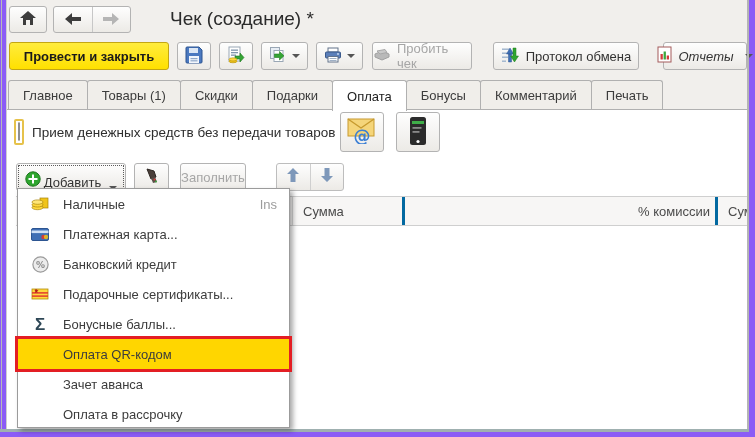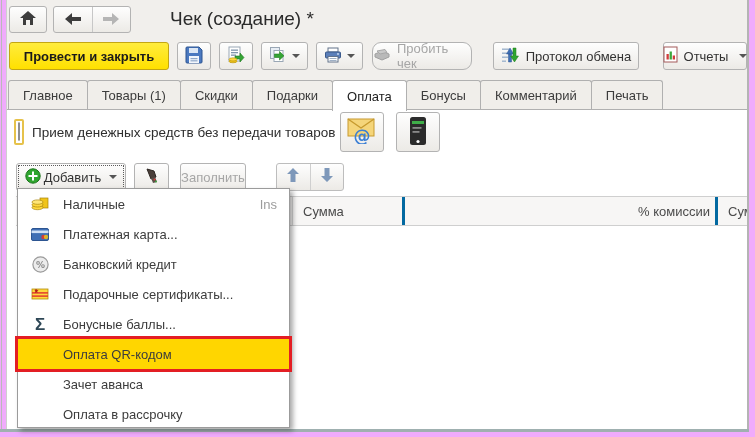--- a/index.html
+++ b/index.html
@@ -1,19 +1,19 @@
 <!DOCTYPE html>
 <html><head>
 <meta charset="utf-8">
 <style>
   * { box-sizing: border-box; margin: 0; padding: 0; }
   html,body { background:#fff; }
   body { font-family:"Liberation Sans", sans-serif; }
   .window {
-    position:relative; width:755px; height:437px; background:#f0abfc; overflow:hidden;
+    position:relative; width:755px; height:437px; background:#8b5cf6; overflow:hidden;
   }
   
   .frame-left-outer { position:absolute; left:1px; top:0; width:1px; height:431px; background:#b9b9b9; }
   .frame-left-inner { position:absolute; left:6px; top:0; width:1px; height:431px; background:#cfcfcf; }
   .frame-right { position:absolute; left:747px; top:0; width:2px; height:431px; background:#b4b4b4; }
   .frame-bottom { position:absolute; left:0; top:429px; width:749px; height:3px; background:#9fb0b0; }
 
   .header-zone { position:absolute; left:7px; top:0; width:740px; height:110px; background:#f1efec; }
 
   
@@ -33,23 +33,23 @@
   .btn-primary {
     position:absolute; left:9px; top:42px; width:160px; height:28px;
     background:linear-gradient(#ffec3d,#ffe000); border:1px solid #c3a613; border-radius:3px;
     font-weight:bold; font-size:13px; color:#1a1a1a;
   }
   .tb { position:absolute; top:42px; height:28px; }
   .tb-save   { left:177px; width:34px; }
   .tb-post   { left:219px; width:34px; }
   .tb-copy   { left:261px; width:47px; }
   .tb-print  { left:316px; width:47px; }
-  .tb-punch  { left:372px; width:100px; color:#a6a6a6; gap:6px;border-radius:9px; }
+  .tb-punch  { left:372px; width:100px; color:#a6a6a6; gap:6px; }
   .tb-proto  { left:493px; width:146px; gap:7px; }
-  .tb-report { left:663px; width:84px; gap:6px; }
+  .tb-report { left:663px; width:84px; gap:6px;font-style:italic; }
   .caret { width:0; height:0; border-left:4px solid transparent; border-right:4px solid transparent;
     border-top:4px solid #555; margin-left:5px; }
 
   
   .tabbar { position:absolute; left:7px; top:80px; width:740px; height:30px; display:flex; padding-left:2px; }
   .tabbar-line { position:absolute; left:7px; top:109px; width:740px; height:1px; background:#b0b0b0; }
   .tab {
     position:relative; height:30px; display:flex; align-items:center; justify-content:center;
     padding:0 14px; font-size:13px; color:#3c3c3c; background:#f0eeea;
     border:1px solid #b0b0b0; border-bottom:none; border-radius:3px 3px 0 0; margin-left:-1px;
@@ -62,21 +62,21 @@
   .chk-row { position:absolute; left:7px; top:119px; height:26px; display:flex; align-items:center; }
   .chk-outline { margin-left:7px; padding:2px; border:2px solid #e6c24b; border-radius:2px; background:#fff; }
   .chk-box { width:15px; height:15px; background:#fff; border:1px solid #8f8f8f; border-radius:2px; }
   .chk-label { margin-left:8px; font-size:13.5px; color:#2e2e2e; }
   .icon-btn-lg { position:absolute; top:112px; width:44px; height:40px; }
   .email-btn { left:340px; }
   .phone-btn { left:396px; }
 
   
   .add-btn { position:absolute; left:16px; top:163px; width:110px; height:28px; gap:3px;
-    outline:1px dotted #5a5a5a; outline-offset:-3px; }
+    outline:1px dotted #5a5a5a; outline-offset:-3px;align-items:flex-end; }
   .scan-btn { position:absolute; left:134px; top:163px; width:35px; height:28px; }
   .fill-btn { position:absolute; left:180px; top:163px; width:66px; height:28px; color:#a6a6a6; }
   .updown { position:absolute; left:276px; top:163px; width:68px; height:28px; display:flex;
     background:linear-gradient(#fefefe,#eceae6); border:1px solid #bdbdbd; border-radius:3px; }
   .updown .nav-half + .nav-half { border-left:1px solid #cfcfcf; }
 
   
   .grid-head { position:absolute; left:16px; top:196px; width:732px; height:30px; display:flex;
     background:#f7f6f5; border-top:1px solid #cfcfcf; border-bottom:1px solid #cfcfcf; overflow:hidden; }
   .gh-cell { display:flex; align-items:center; padding:0 10px; font-size:13px; color:#4a4a4a;

